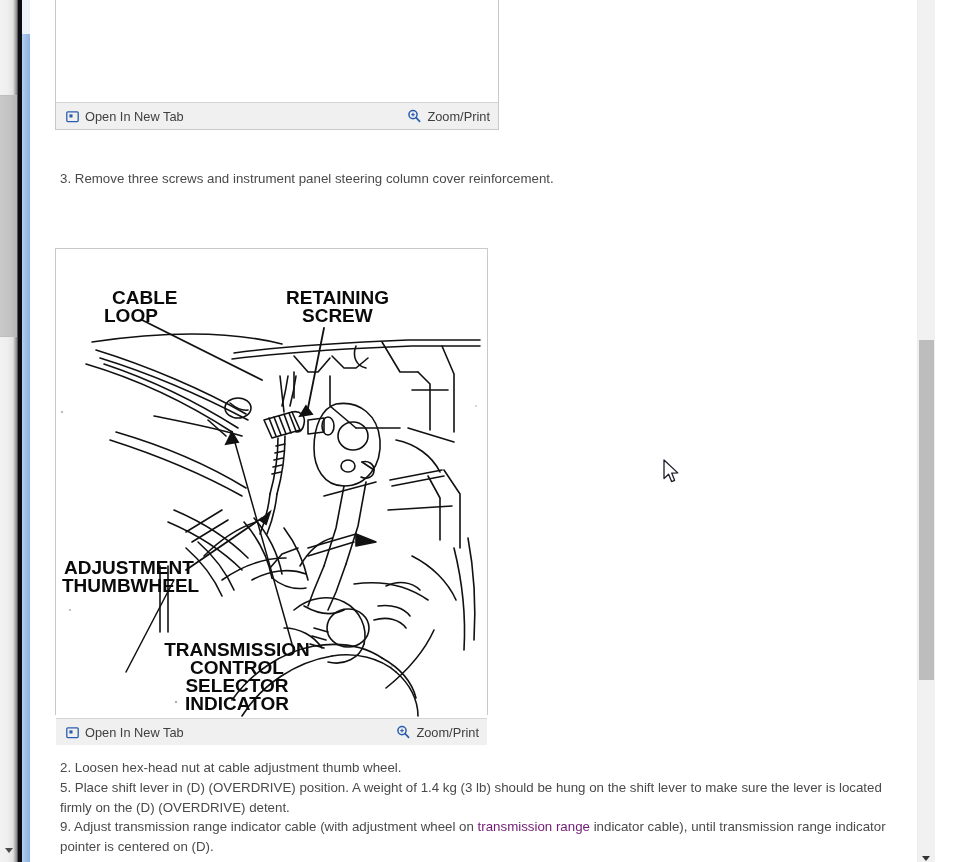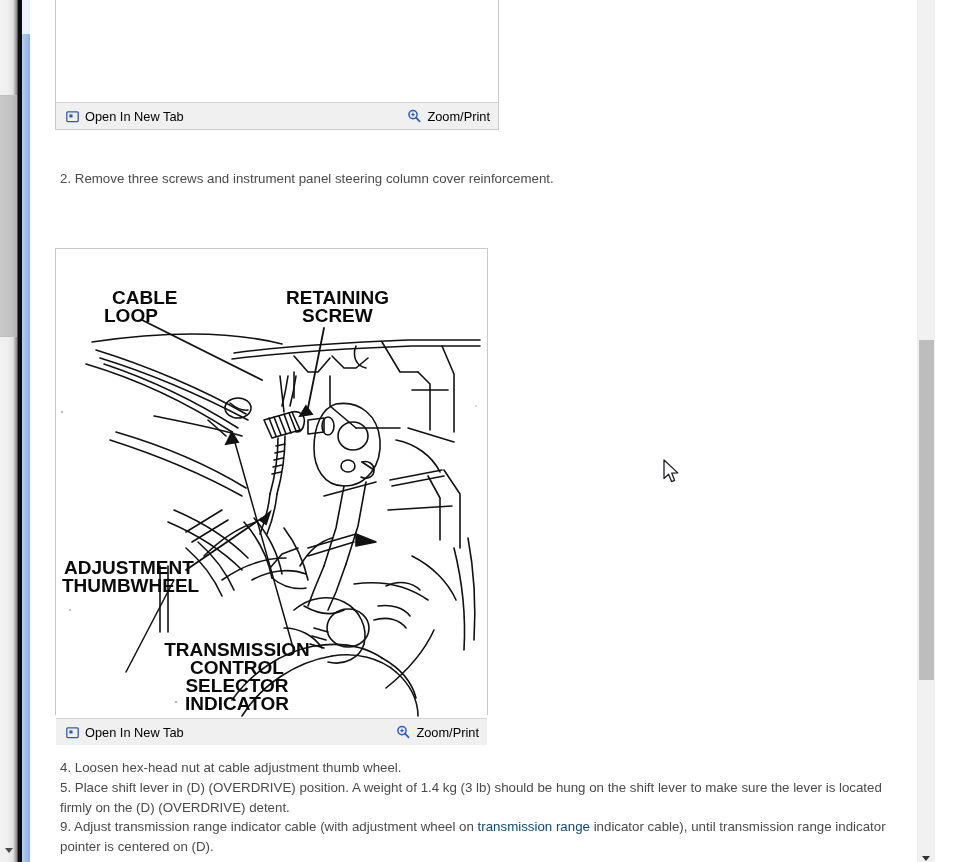--- a/index.html
+++ b/index.html
@@ -112,38 +112,38 @@
     display: flex;
     align-items: center;
     justify-content: space-between;
     padding: 0 8px 0 10px;
     box-sizing: border-box;
   }
   .bar-link {
     display: flex;
     align-items: center;
     gap: 6px;
-    color: #000000;
+    color: #404040;
     font-size: 12.8px;
     cursor: pointer;
     white-space: nowrap;
   }
   .bar-link .glyph { display: flex; align-items: center; }
 
   
   .steps {
     position: absolute;
     color: #4a4a4a;
     font-size: 13.3px;
     line-height: 19.8px;
   }
   .steps p { margin: 0; text-indent: 0; }
   .steps .num { padding-left: 5px; }
   a.inline-link {
-    color: #0c4a6e;
+    color: #701a75;
     text-decoration: none;
     cursor: pointer;
   }
 
   
   .cursor {
     position: absolute;
     width: 18px; height: 26px;
     pointer-events: none;
   }
@@ -220,21 +220,21 @@
               <line x1="4.2" y1="5.6" x2="7.8" y2="5.6" stroke="#2a5db0" stroke-width="1.1"></line>
               <line x1="6" y1="3.8" x2="6" y2="7.4" stroke="#2a5db0" stroke-width="1.1"></line>
             </svg>
           </span>
           <span>Zoom/Print</span>
         </span>
       </div>
     </div>
 
     <div class="steps" style="left:25px; top:169px; width:860px;">
-      <p class="num">2. Remove three screws and instrument panel steering column cover reinforcement.</p>
+      <p class="num">3. Remove three screws and instrument panel steering column cover reinforcement.</p>
     </div>
 
     <div class="figure" style="left:25px; top:248px; width:433px; height:467px;">
 
       <div class="figure-art" style="height:438px;margin-top:31px;">
         <svg width="431" height="438" viewBox="0 0 431 438">
           <rect x="0" y="0" width="431" height="438" fill="#ffffff"></rect>
 
           <g stroke="#111" fill="none" stroke-width="1.6" stroke-linecap="round" stroke-linejoin="round">
 
@@ -394,21 +394,21 @@
               <line x1="4.2" y1="5.6" x2="7.8" y2="5.6" stroke="#2a5db0" stroke-width="1.1"></line>
               <line x1="6" y1="3.8" x2="6" y2="7.4" stroke="#2a5db0" stroke-width="1.1"></line>
             </svg>
           </span>
           <span>Zoom/Print</span>
         </span>
       </div>
     </div>
 
     <div class="steps" style="left:25px; top:758px; width:862px;">
-      <p class="num">4. Loosen hex-head nut at cable adjustment thumb wheel.</p>
+      <p class="num">2. Loosen hex-head nut at cable adjustment thumb wheel.</p>
       <p class="num">5. Place shift lever in (D) (OVERDRIVE) position. A weight of 1.4 kg (3 lb) should be hung on the shift lever to make sure the lever is located firmly on the (D) (OVERDRIVE) detent.</p>
       <p class="num"><span>9. Adjust transmission range indicator cable (with adjustment wheel on </span><a class="inline-link" href="#">transmission range</a><span> indicator cable), until transmission range indicator pointer is centered on (D).</span></p>
     </div>
 
     <div class="page-scroll-track">
       <div class="page-scroll-thumb" id="pageThumb" style="top: 340px; height: 340px;"></div>
       <div class="page-scroll-bottomarrow" style="bottom:3px;">
         <svg width="10" height="10" viewBox="0 0 10 10">
             <path d="M1 3 L9 3 L5 8 Z" fill="#333"></path>
           </svg>

